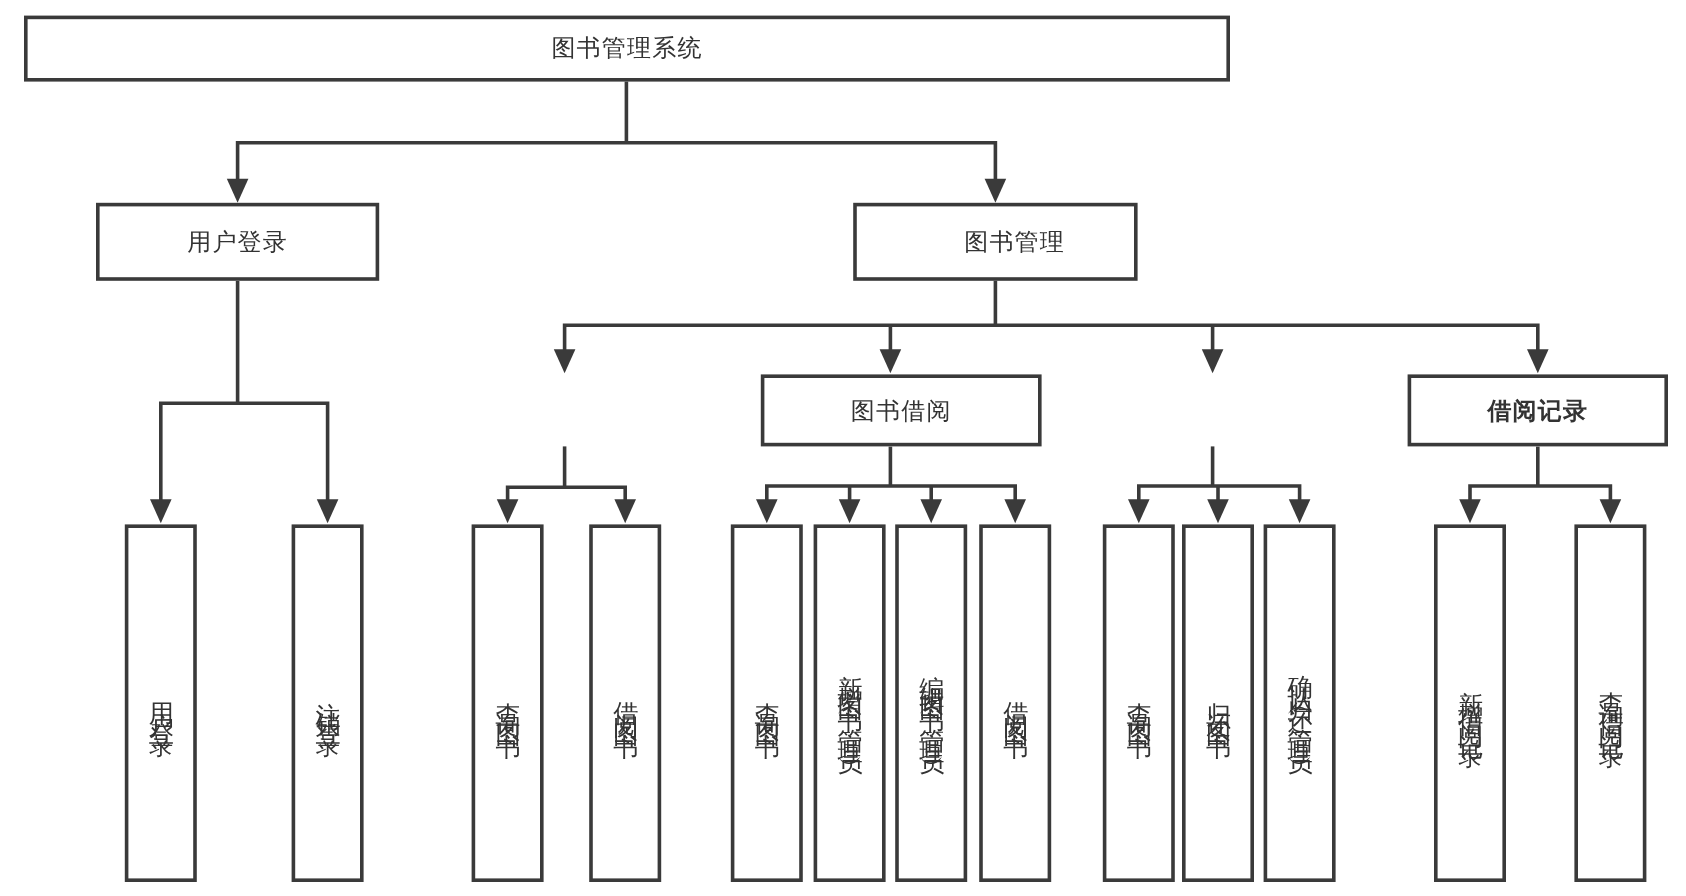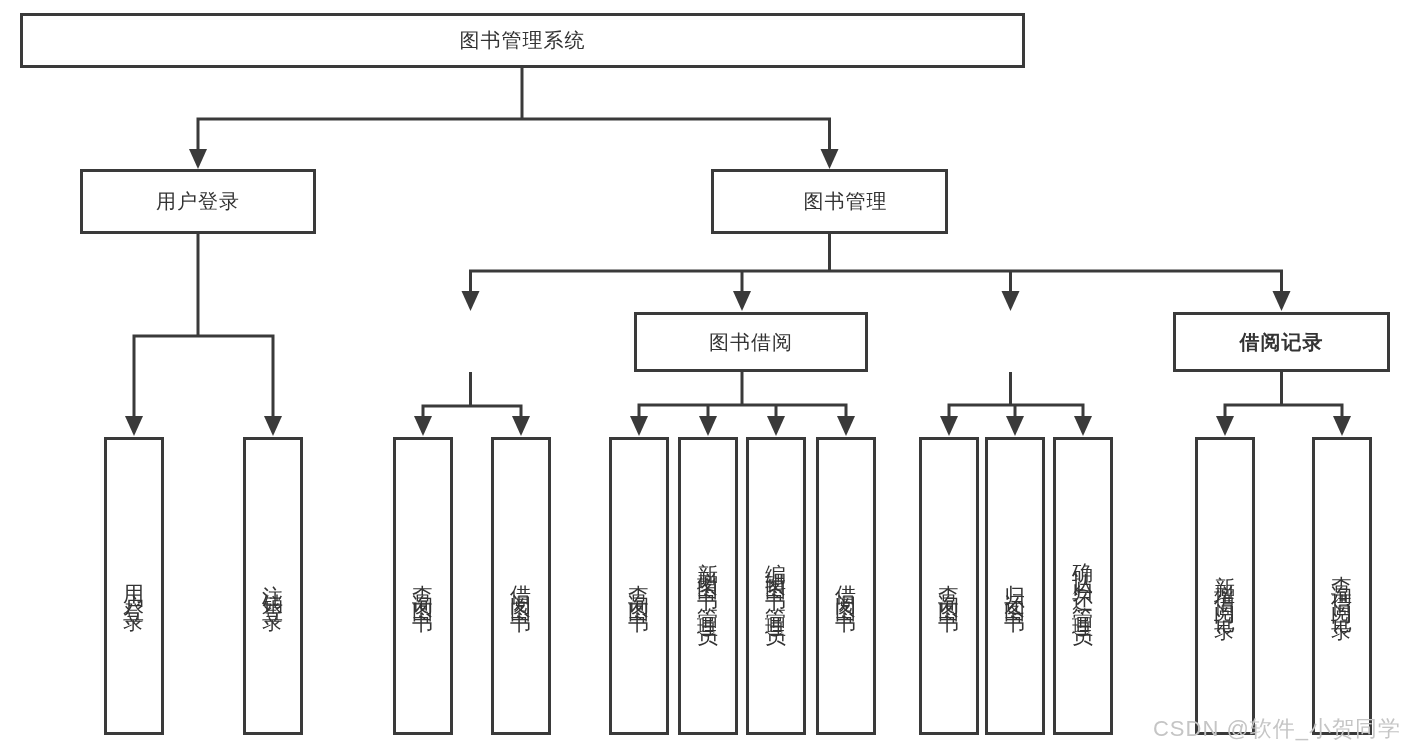--- a/index.html
+++ b/index.html
@@ -172,15 +172,14 @@
   <div class="leaf" style="left:1053px;">
     <span class="vtext">确认归还（管理员）</span>
   </div>
   <div class="leaf" style="left:1195px;">
     <span class="vtext">新增借阅记录</span>
   </div>
   <div class="leaf" style="left:1312px;">
     <span class="vtext">查询借阅记录</span>
   </div>
 
-  <div class="watermark">CSDN @软件_小贺同学</div>
 
 </div>
 
 </body></html>

